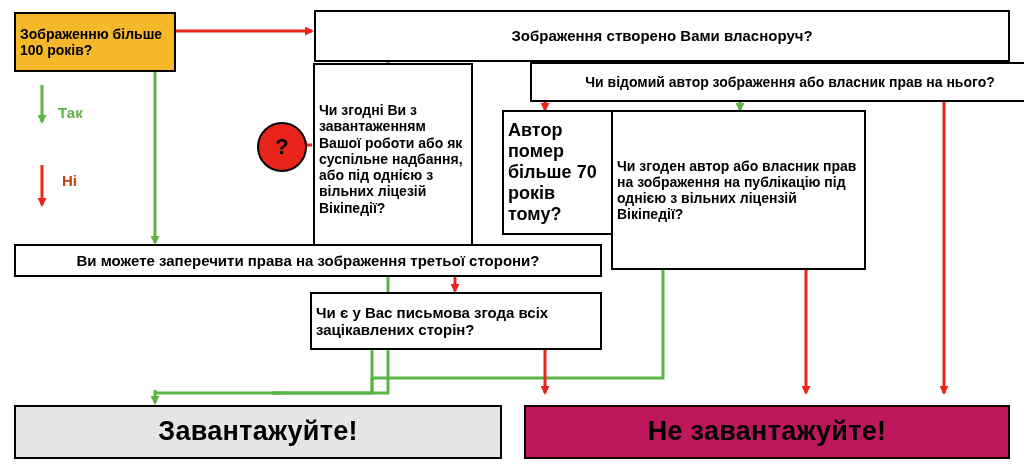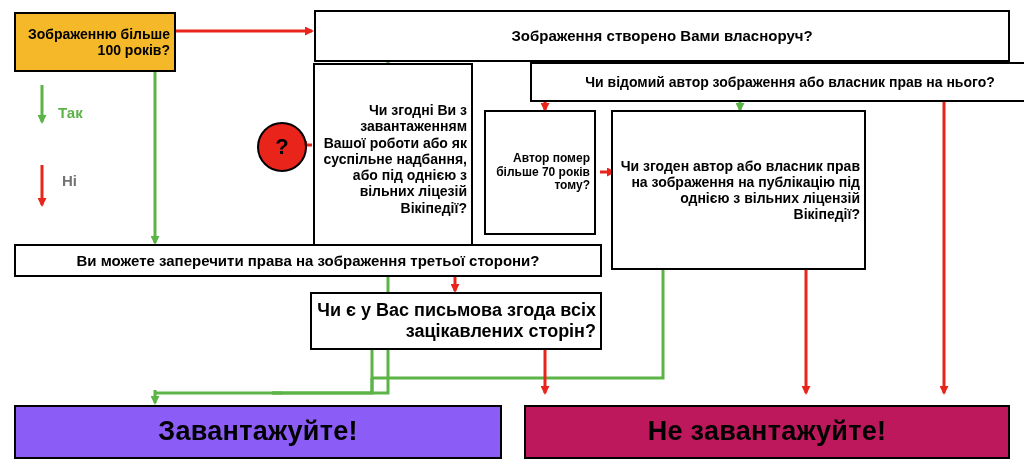--- a/index.html
+++ b/index.html
@@ -18,37 +18,37 @@
     overflow: hidden;
   }
   .node {
     position: absolute;
     box-sizing: border-box;
     border: 2px solid #000000;
     background: #ffffff;
     display: flex;
     align-items: center;
     justify-content: center;
-    text-align: right;
+    text-align: left;
     font-weight: bold;
     color: #000000;
     line-height: 1.16;
     padding: 4px 4px;
   }
   .start-node {
     background: #f5b828;
     border: 2px solid #000000;
   }
   .result-node {
     border: 2px solid #000000;
     font-weight: bold;
     letter-spacing: 0.3px;
   }
   .upload {
-    background: #8b5cf6;
+    background: #e5e5e5;
   }
   .dont-upload {
     background: #be185d;
   }
   .qmark {
     position: absolute;
     border-radius: 50%;
     background: #e8241b;
     border: 2px solid #000000;
     display: flex;
@@ -56,21 +56,21 @@
     justify-content: center;
     color: #000000;
     font-weight: bold;
   }
   .legend-label {
     position: absolute;
     font-weight: bold;
     font-size: 15px;
   }
   .legend-yes { color: #5cb346; }
-  .legend-no  { color: #737373; }
+  .legend-no  { color: #c2410c; }
   svg.edges {
     position: absolute;
     left: 0;
     top: 0;
     width: 1024px;
     height: 471px;
     pointer-events: none;
   }
 </style>
 </head>
@@ -135,33 +135,33 @@
   </div>
 
   <div class="node" style="left:490px; top:62px; width:520px; height:40px; font-size:14px;margin-left:40px;">
     <span>Чи відомий автор зображення або власник прав на нього?</span>
   </div>
 
   <div class="node" style="left:313px; top:63px; width:160px; height:192px; font-size:14px;">
     <span>Чи згодні Ви з завантаженням Вашої роботи або як суспільне надбання, або під однією з вільних ліцезій Вікіпедії?</span>
   </div>
 
-  <div class="node" style="left:484px; top:110px; width:112px; height:125px; font-size:12px;">
+  <div class="node" style="left:502px; top:110px; width:112px; height:125px; font-size:18px;">
     <span>Автор помер більше 70 років тому?</span>
   </div>
 
   <div class="node" style="left:611px; top:110px; width:255px; height:160px; font-size:14px;">
     <span>Чи згоден автор або власник прав на зображення на публікацію під однією з вільних ліцензій Вікіпедії?</span>
   </div>
 
   <div class="node" style="left:14px; top:244px; width:588px; height:33px; font-size:15px;">
     <span>Ви можете заперечити права на зображення третьої сторони?</span>
   </div>
 
-  <div class="node" style="left:310px; top:292px; width:292px; height:58px; font-size:18px;">
+  <div class="node" style="left:310px; top:292px; width:292px; height:58px; font-size:15px;">
     <span>Чи є у Вас письмова згода всіх зацікавлених сторін?</span>
   </div>
 
   <div class="qmark" style="left:257px; top:122px; width:46px; height:46px; font-size:22px;">
     <span>?</span>
   </div>
 
   <div class="node result-node upload" style="left:14px; top:405px; width:488px; height:54px; font-size:27px;">
     <span>Завантажуйте!</span>
   </div>

